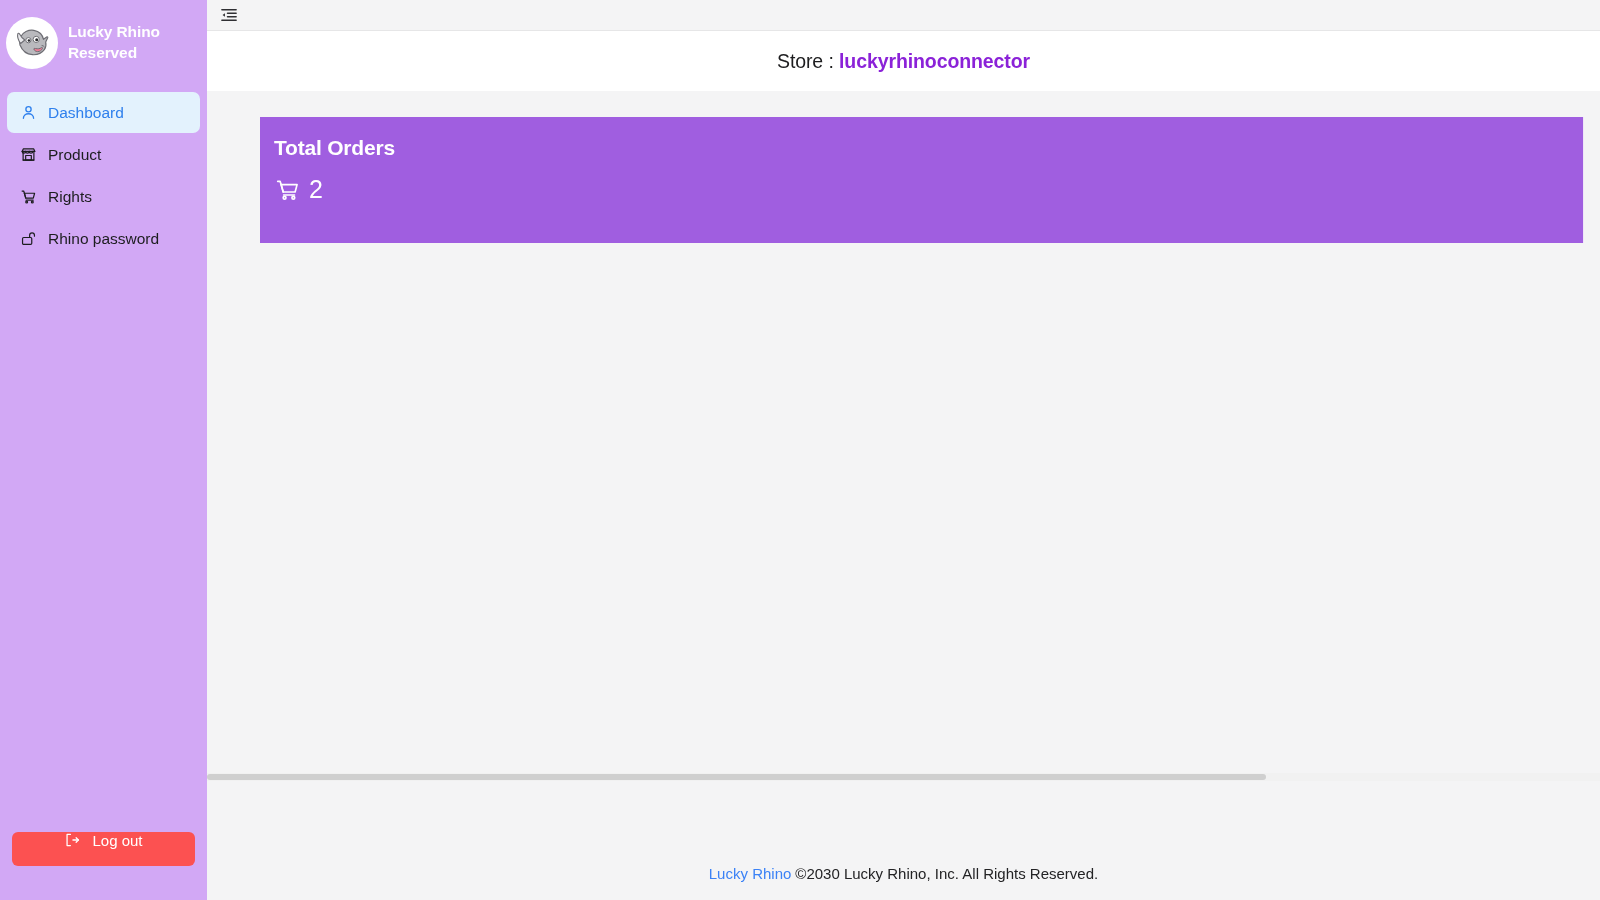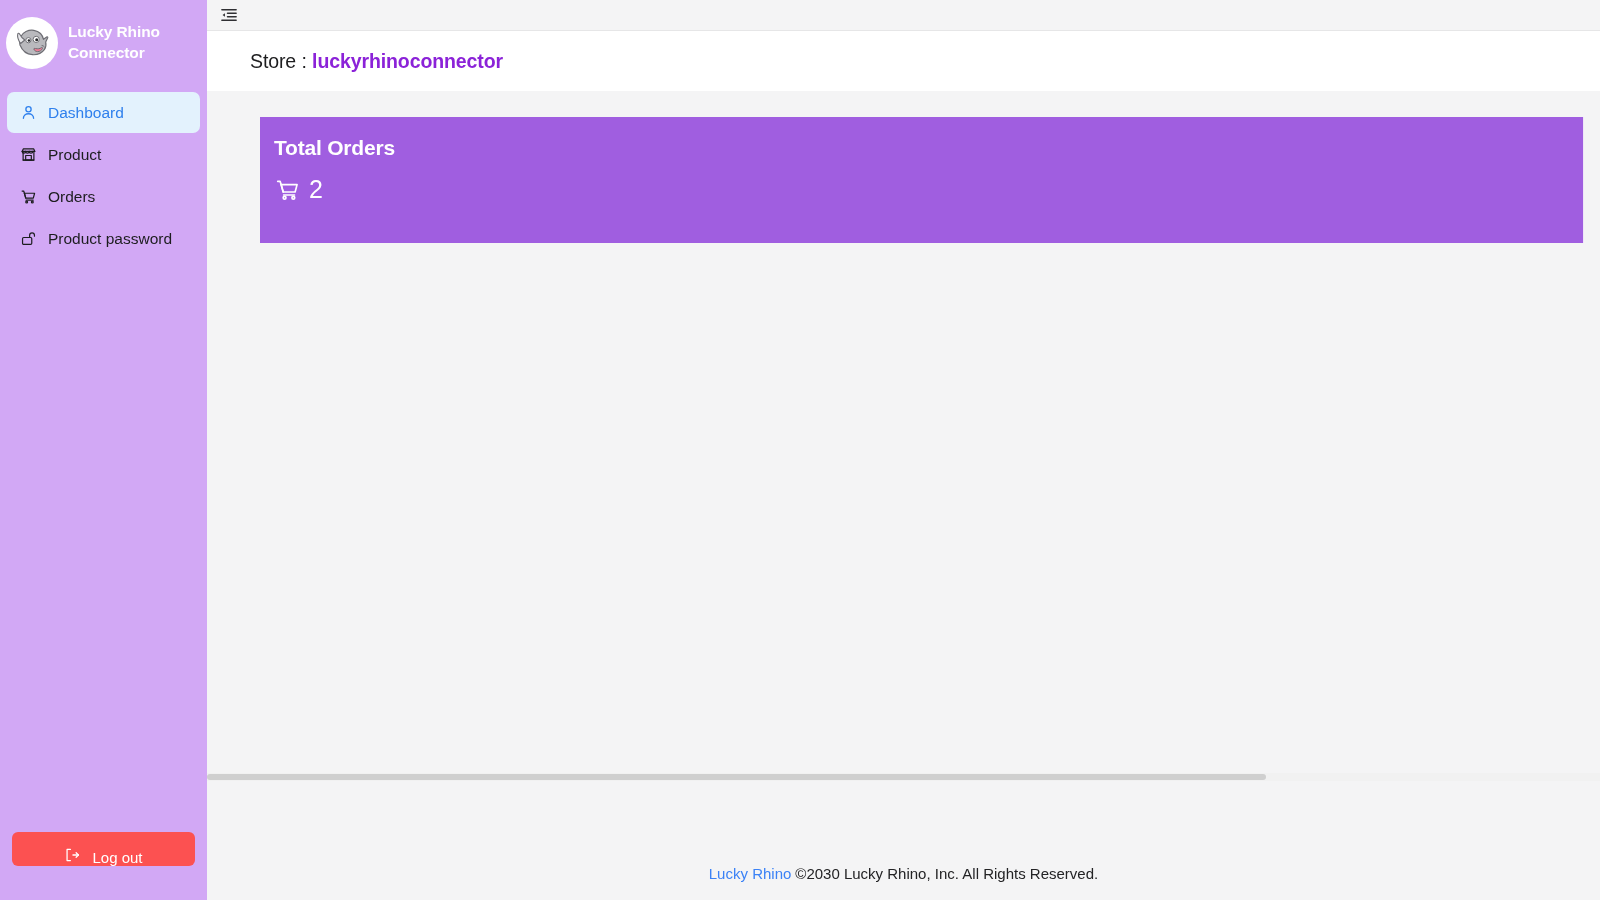--- a/index.html
+++ b/index.html
@@ -101,21 +101,21 @@
   .logout-btn {
     width: 100%;
     height: 34px;
     background: #fc5151;
     border: none;
     border-radius: 6px;
     color: #ffffff;
     font-family: "Liberation Sans", sans-serif;
     font-size: 15px;
     display: flex;
-    align-items: flex-end;
+    align-items: flex-start;
     justify-content: center;
     gap: 12px;
     cursor: pointer;
   }
 
   
   .right {
     position: relative;
     flex: 1 1 auto;
     height: 900px;
@@ -144,22 +144,22 @@
     border: none;
     cursor: pointer;
     padding: 0;
   }
 
   .store-banner {
     height: 60px;
     background: #ffffff;
     display: flex;
     align-items: center;
+    justify-content: center;
     flex: 0 0 60px;
-    padding-left: 43px;
   }
 
   .store-title {
     font-size: 19.5px;
     color: #1d1d1f;
     font-weight: normal;
     letter-spacing: -0.1px;
   }
 
   .store-title .store-name {
@@ -273,21 +273,21 @@
             <circle cx="26.2" cy="18.4" r="3.1" fill="#ffffff" stroke="#6e6e74" stroke-width="1"></circle>
             <circle cx="26.7" cy="18.8" r="1.5" fill="#2a2a2e"></circle>
             <circle cx="18.4" cy="19.2" r="2.6" fill="#ffffff" stroke="#6e6e74" stroke-width="1"></circle>
             <circle cx="18.9" cy="19.5" r="1.25" fill="#2a2a2e"></circle>
             <path d="M32 24.5c.9.1 1.7.5 2.2 1.1" stroke="#6e6e74" stroke-width="1" fill="none" stroke-linecap="round"></path>
           </g>
         </svg>
       </div>
       <div class="brand-name">
         <div>Lucky Rhino</div>
-        <div>Connector</div>
+        <div>Reserved</div>
       </div>
     </div>
 
     <nav class="nav">
 
       <div class="nav-item active">
         <span class="ico">
           <svg width="17" height="17" viewBox="0 0 24 24" fill="none" stroke="#2f80ed" stroke-width="1.9" stroke-linecap="round" stroke-linejoin="round">
             <circle cx="12" cy="7.5" r="3.7"></circle>
             <path d="M4.8 20.2c0-3.9 3.2-6.4 7.2-6.4s7.2 2.5 7.2 6.4"></path>
@@ -316,31 +316,31 @@
         <span class="ico">
           <svg width="17" height="17" viewBox="0 0 24 24" fill="none" stroke="#1d1d1f" stroke-width="1.7" stroke-linecap="round" stroke-linejoin="round">
             <path d="M3 4.3h2.2l1 3.1"></path>
             <path d="M6.2 7.4h14.4l-1.8 6.9H8.1z"></path>
             <path d="M8.1 14.3 6.2 7.4"></path>
             <path d="M8.6 17.2h10"></path>
             <circle cx="9.4" cy="19.8" r="1.3"></circle>
             <circle cx="17.4" cy="19.8" r="1.3"></circle>
           </svg>
         </span>
-        <span>Orders</span>
+        <span>Rights</span>
       </div>
 
       <div class="nav-item">
         <span class="ico">
           <svg width="17" height="17" viewBox="0 0 24 24" fill="none" stroke="#1d1d1f" stroke-width="1.7" stroke-linecap="round" stroke-linejoin="round">
             <rect x="3.6" y="10.6" width="13" height="9.6" rx="1.6"></rect>
             <path d="M13.6 10.6V7.4a3.4 3.4 0 0 1 6.8 0v1.4"></path>
           </svg>
         </span>
-        <span>Product password</span>
+        <span>Rhino password</span>
       </div>
 
     </nav>
 
     <div class="sidebar-spacer"></div>
 
     <div class="logout-wrap">
       <button class="logout-btn">
         <span class="ico">
           <svg width="16" height="16" viewBox="0 0 24 24" fill="none" stroke="#ffffff" stroke-width="1.9" stroke-linecap="round" stroke-linejoin="round">

